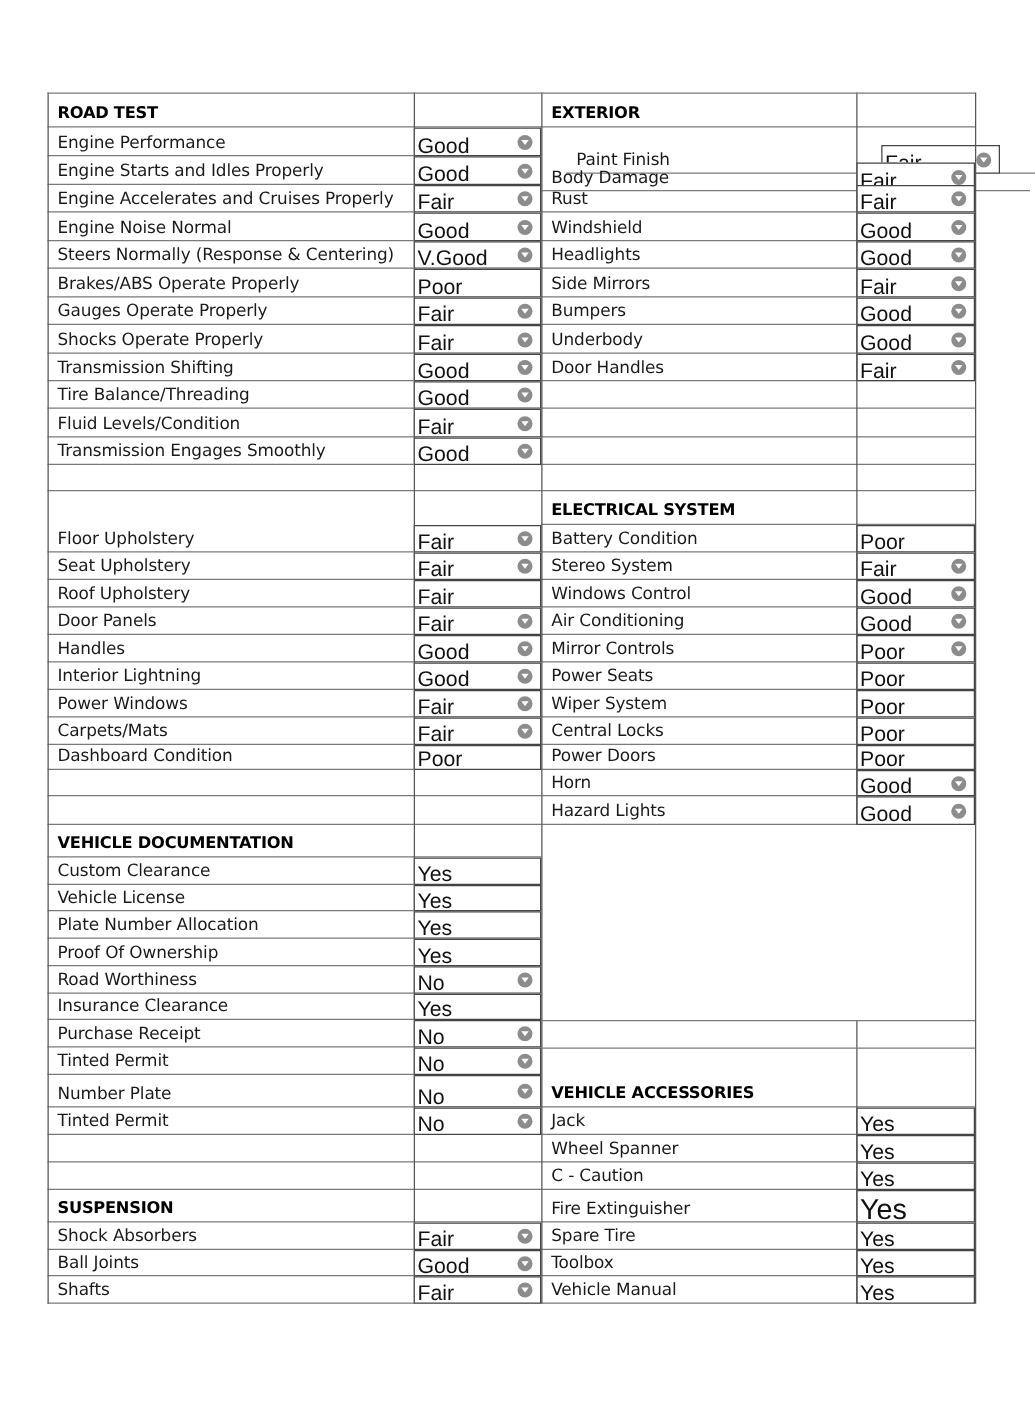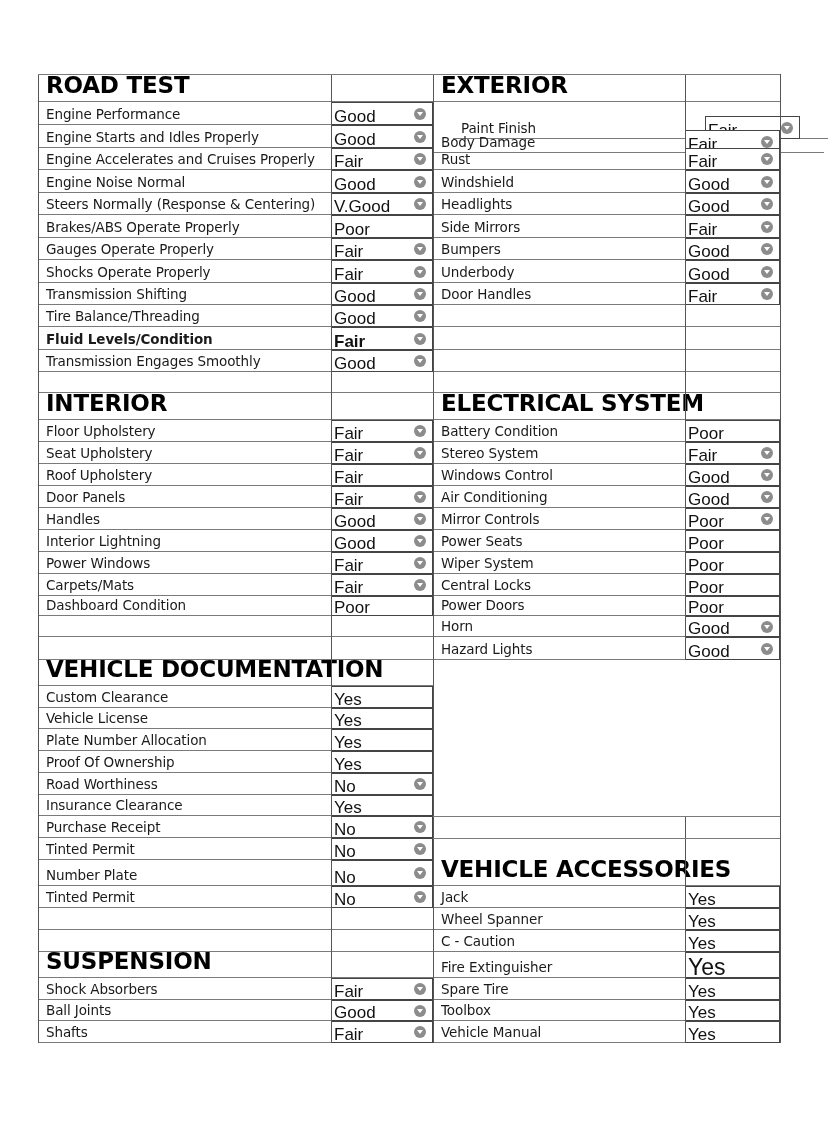--- a/index.html
+++ b/index.html
@@ -1,20 +1,20 @@
 <!DOCTYPE html>
 <html><head>
 <meta charset="utf-8">
 <style>
   html, body { margin:0; padding:0; background:#ffffff; }
   body { width:828px; height:1131px; position:relative; overflow:hidden; font-family:"Liberation Sans", sans-serif; }
   .sheet { position:absolute; left:0; top:0; width:828px; height:1131px; }
   .row { position:absolute; box-sizing:border-box; border-bottom:1px solid #7a7a7a; }
   .lbl { position:absolute; left:8px; bottom:2px; font-family:"DejaVu Sans", sans-serif; font-size:13.5px; color:#1a1a1a; white-space:nowrap; letter-spacing:-0.1px; }
-  .hdr { position:absolute; left:8px; bottom:3px; font-family:"DejaVu Sans", sans-serif; font-weight:bold; font-size:23px; color:#000; white-space:nowrap; letter-spacing:-0.2px; }
+  .hdr { position:absolute; left:8px; bottom:3px; font-family:"DejaVu Sans", sans-serif; font-weight:bold; font-size:13px; color:#000; white-space:nowrap; letter-spacing:-0.2px; }
   .val { position:absolute; box-sizing:border-box; border:1px solid #444; background:#fff; }
   .val .txt { position:absolute; left:2px; bottom:-3px; font-family:"Liberation Sans", sans-serif; font-size:17px; color:#111; white-space:nowrap; }
   .val .txt.big { font-size:23px; bottom:-4px; }
   .dd { position:absolute; right:6px; top:50%; margin-top:-6px; width:12px; height:12px; border-radius:50%; background:#8c8c8c; }
   .dd::after { content:""; position:absolute; left:3px; top:4px; border-left:3px solid transparent; border-right:3px solid transparent; border-top:4px solid #fff; }
   .vline { position:absolute; width:1px; background:#555; }
   .hline { position:absolute; height:1px; background:#7a7a7a; }
 </style>
 </head>
 <body>
@@ -85,38 +85,35 @@
         <span class="dd"></span>
       </div>
     </div>
     <div class="row" style="left: 38px; top: 305px; width: 395px; height: 22px;">
       <span class="lbl">Tire Balance/Threading</span>
       <div class="val" style="left: 293px; top: 0px; width: 102px; height: 22px;">
         <span class="txt">Good</span>
         <span class="dd"></span>
       </div>
     </div>
-    <div class="row" style="left: 38px; top: 327px; width: 382px; height: 23px; font-weight: bold;">
+    <div class="row" style="left: 38px; top: 327px; width: 382px; height: 23px;">
       <span class="lbl">Fluid Levels/Condition</span>
       <div class="val" style="left: 293px; top: 0px; width: 102px; height: 23px;">
         <span class="txt">Fair</span>
         <span class="dd"></span>
       </div>
     </div>
     <div class="row" style="left: 38px; top: 350px; width: 395px; height: 22px;">
       <span class="lbl">Transmission Engages Smoothly</span>
       <div class="val" style="left: 293px; top: 0px; width: 102px; height: 22px;">
         <span class="txt">Good</span>
         <span class="dd"></span>
       </div>
     </div>
     <div class="row" style="left: 38px; top: 372px; width: 395px; height: 21px;"></div>
-    <div class="row" style="left: 38px; top: 393px; width: 395px; height: 27px;">
-      <span class="hdr">INTERIOR</span>
-    </div>
     <div class="row" style="left: 38px; top: 420px; width: 395px; height: 22px;">
       <span class="lbl">Floor Upholstery</span>
       <div class="val" style="left: 293px; top: 0px; width: 102px; height: 22px;">
         <span class="txt">Fair</span>
         <span class="dd"></span>
       </div>
     </div>
     <div class="row" style="left: 38px; top: 442px; width: 395px; height: 22px;">
       <span class="lbl">Seat Upholstery</span>
       <div class="val" style="left: 293px; top: 0px; width: 102px; height: 22px;">

